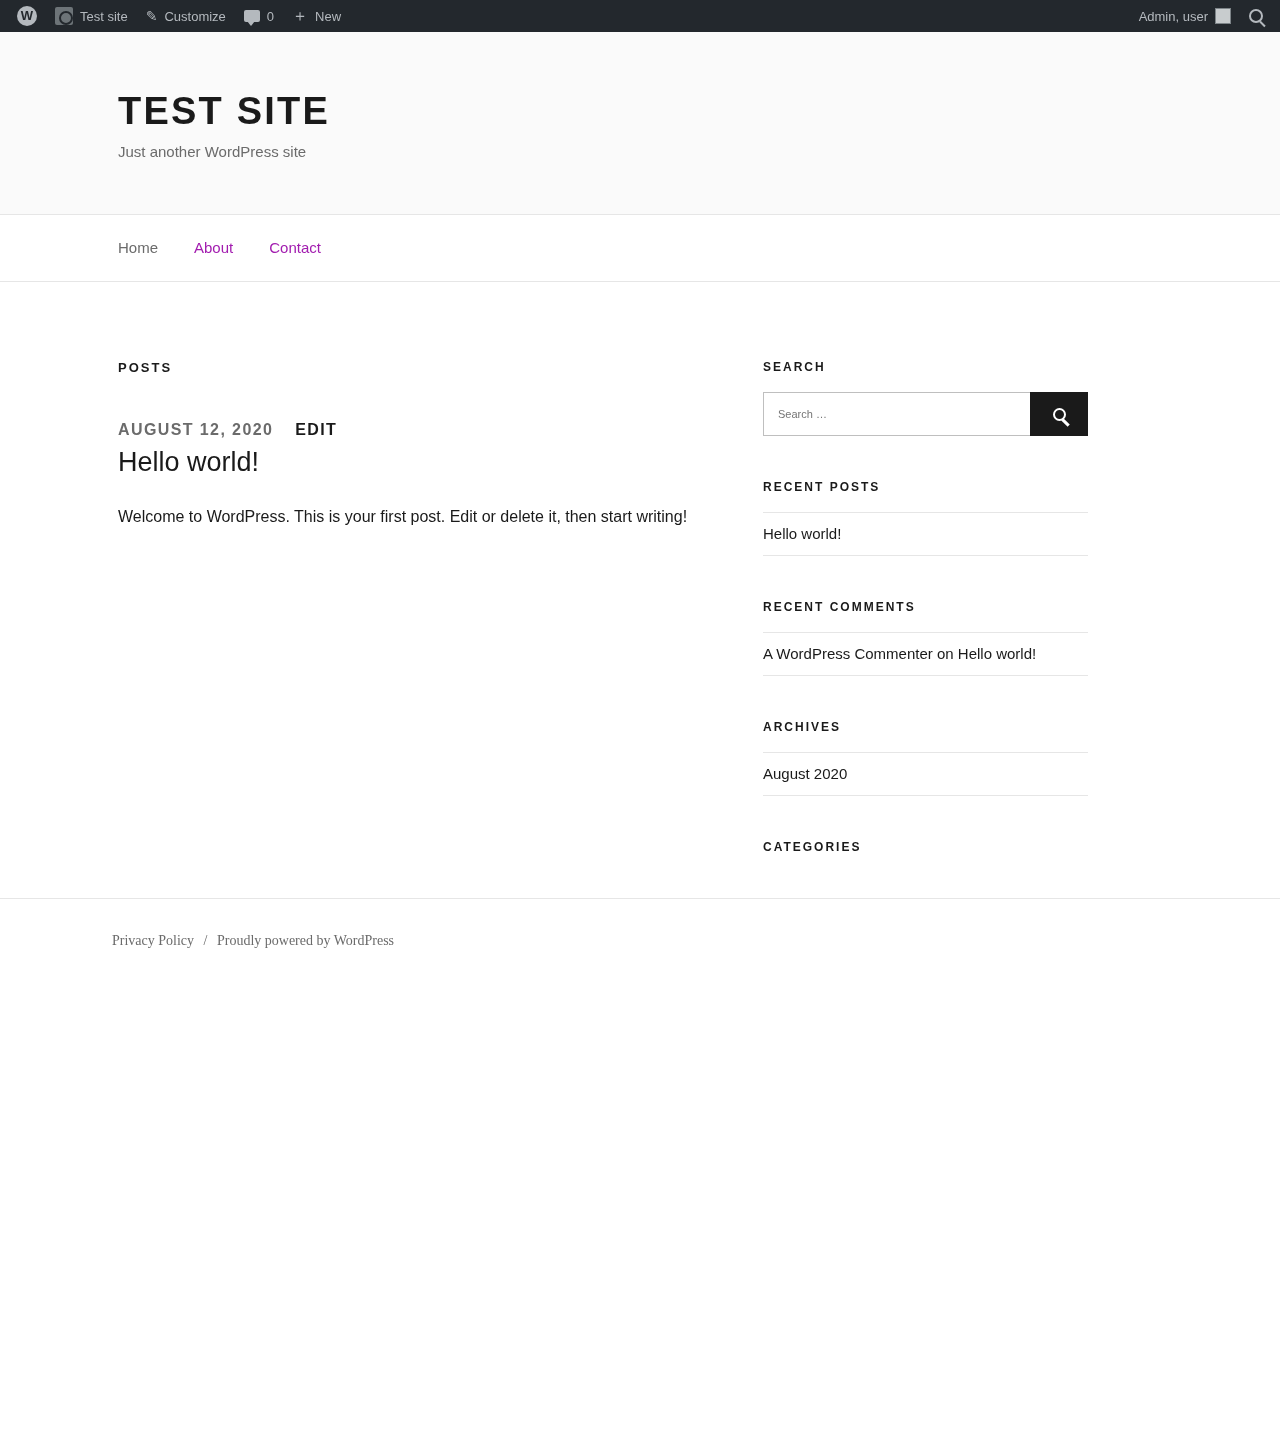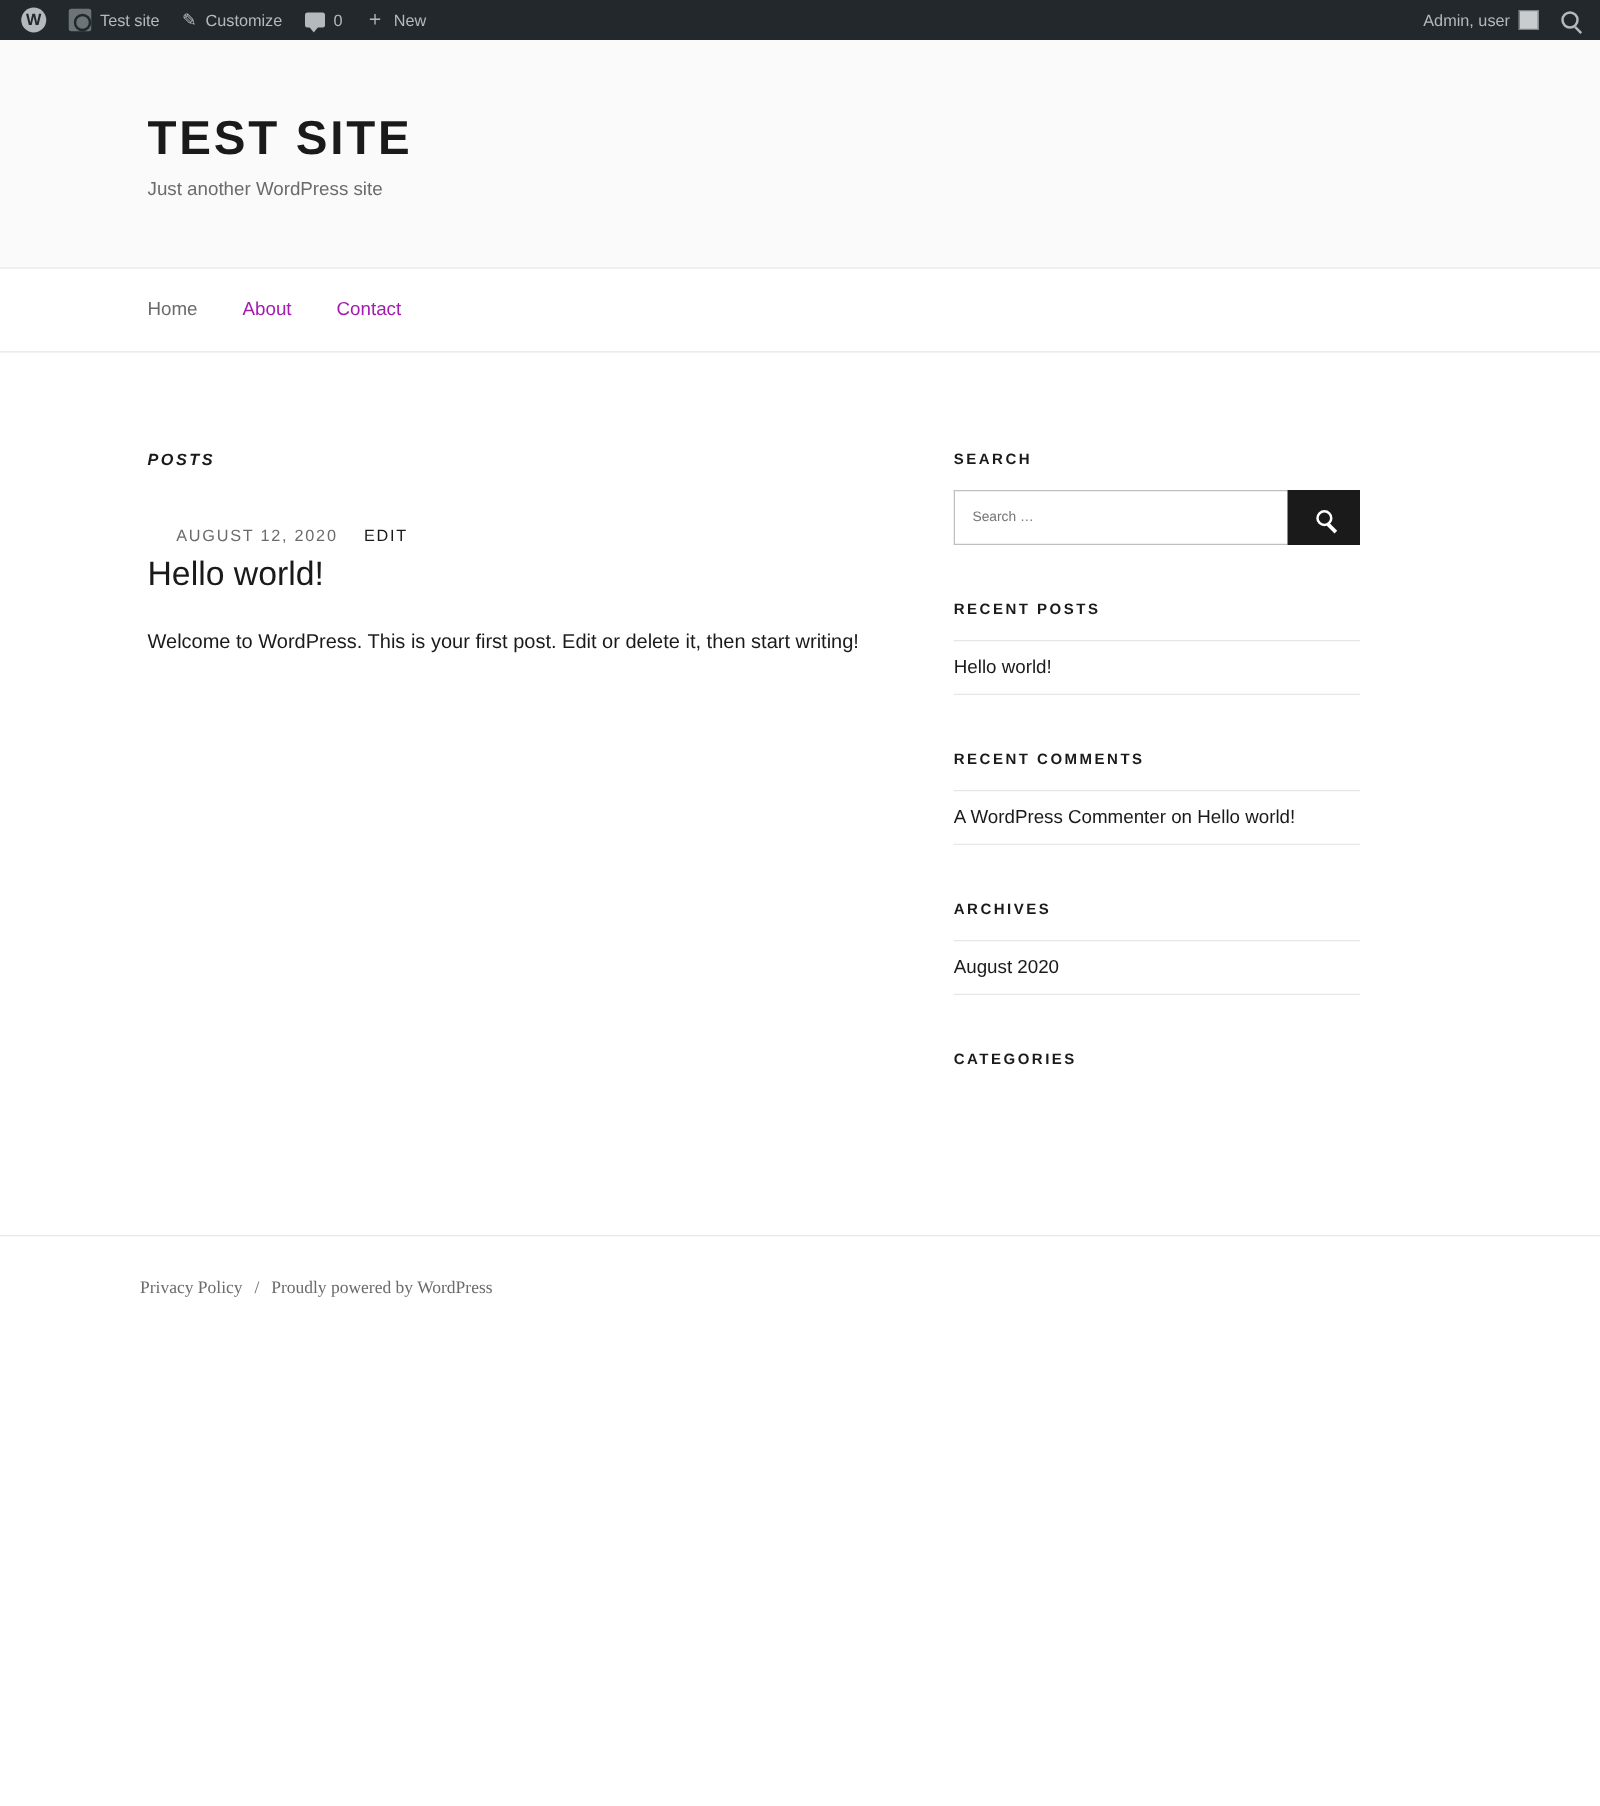--- a/index.html
+++ b/index.html
@@ -122,30 +122,28 @@
   .content-col { width: 580px; padding-top: 78px; }
   .sidebar-col { width: 325px; margin-left: 65px; padding-top: 78px; }
 
   .posts-heading {
     font-size: 13px;
     font-weight: 700;
     letter-spacing: 2px;
     text-transform: uppercase;
     margin: 0 0 46px 0;
     color: #1a1a1a;
-    font-style: italic;
   }
 
   .entry-meta {
-    font-size: 13px;
+    font-size: 16px;
     letter-spacing: 1.4px;
     text-transform: uppercase;
-    font-weight: 400;
+    font-weight: 700;
     margin-bottom: 8px;
-    margin-left: 23px;
   }
   .entry-meta a { color: #6b6b6b; text-decoration: none; cursor: pointer; }
   .entry-meta .edit-link { margin-left: 16px; }
   .entry-meta .edit-link a { color: #1a1a1a; }
 
   .entry-title {
     font-size: 27px;
     font-weight: 400;
     margin: 6px 0 26px 0;
     color: #1a1a1a;
@@ -203,21 +201,20 @@
     padding: 12px 0 13px 0;
     font-size: 15px;
     color: #1a1a1a;
   }
   .widget ul li:first-child { border-top: 1px solid #e6e6e6; }
   .widget ul li a { color: #1a1a1a; text-decoration: none; cursor: pointer; }
 
   
   .site-footer {
     border-top: 1px solid #e6e6e6;
-    margin-top: 90px;
     padding: 34px 0 40px 0;
   }
   .footer-inner { width: 1100px; margin: 0 auto; padding: 0 22px; }
   .footer-text { font-size: 14px; color: #6b6b6b; font-family: "Liberation Serif", serif; }
   .footer-text a { color: #6b6b6b; text-decoration: none; cursor: pointer; }
   .footer-sep { margin: 0 6px; }
 </style>
 </head>
 <body>
 

